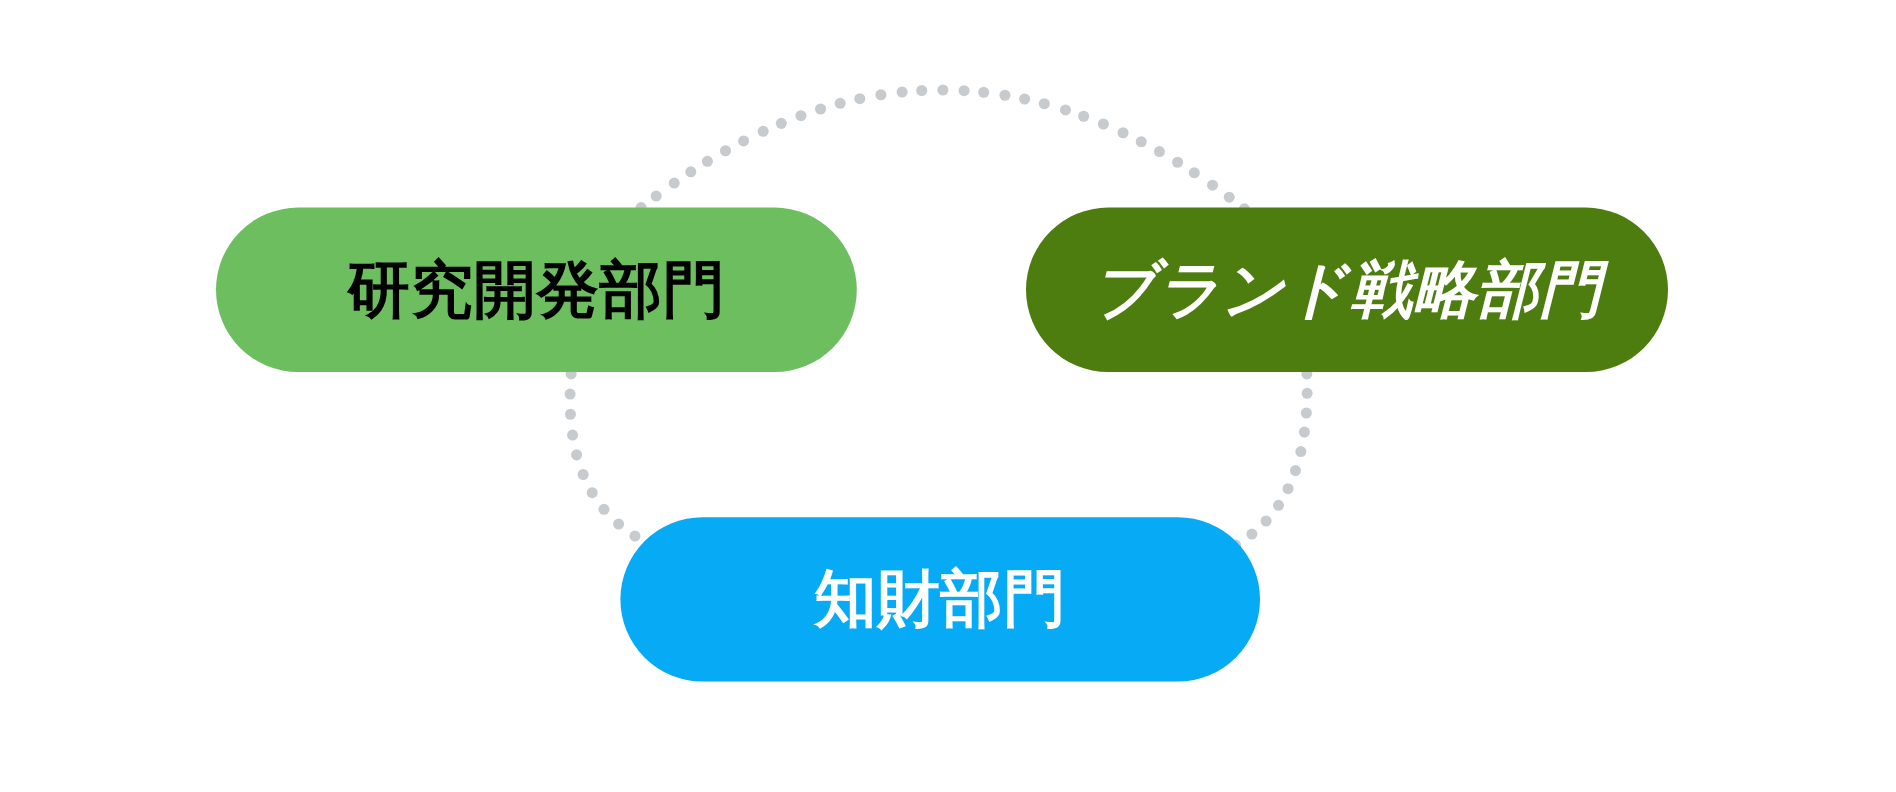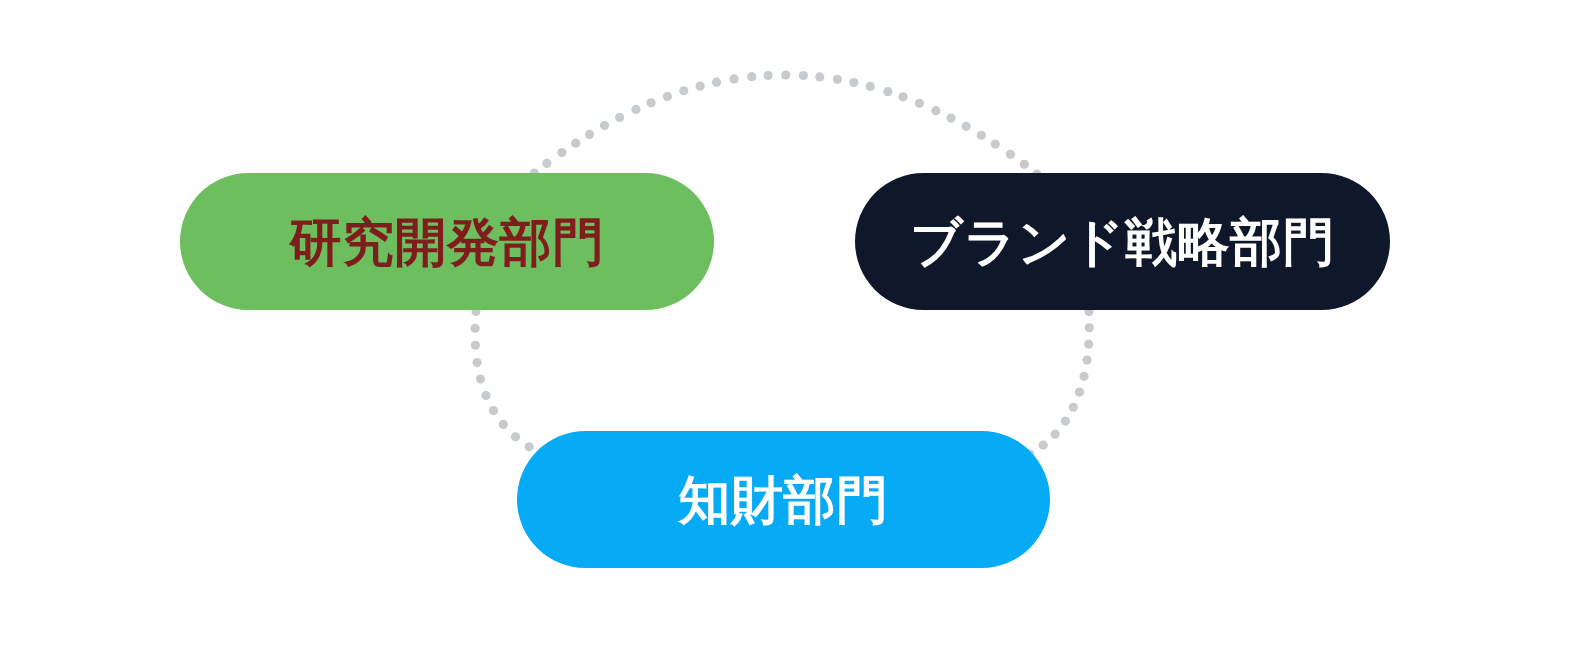--- a/index.html
+++ b/index.html
@@ -131,24 +131,24 @@
           <circle cx="1065.44" cy="421.12" r="4.6" fill="#c8cbce"></circle>
           <circle cx="1055.11" cy="434.19" r="4.6" fill="#c8cbce"></circle>
           <circle cx="1043.24" cy="445.08" r="4.6" fill="#c8cbce"></circle>
           <circle cx="1029.61" cy="454.12" r="4.6" fill="#c8cbce"></circle>
           <circle cx="1015.00" cy="461.00" r="4.6" fill="#c8cbce"></circle>
         </g>
       </g>
   </svg>
 
   <div class="node" id="node-rd" style="background: rgb(108, 190, 95);">
-    <span class="node-label" style="color: #7f1d1d;">研究開発部門</span>
+    <span class="node-label" style="color: #000000;">研究開発部門</span>
   </div>
 
-  <div class="node" id="node-brand" style="background: #0f172a;">
+  <div class="node" id="node-brand" style="background: #4d7c0f; font-style: italic;">
     <span class="node-label" style="color: rgb(255, 255, 255);">ブランド戦略部門</span>
   </div>
 
   <div class="node" id="node-ip" style="background: rgb(6, 170, 245);">
     <span class="node-label" style="color: rgb(255, 255, 255);">知財部門</span>
   </div>
 
 </div>
 
 </body></html>

